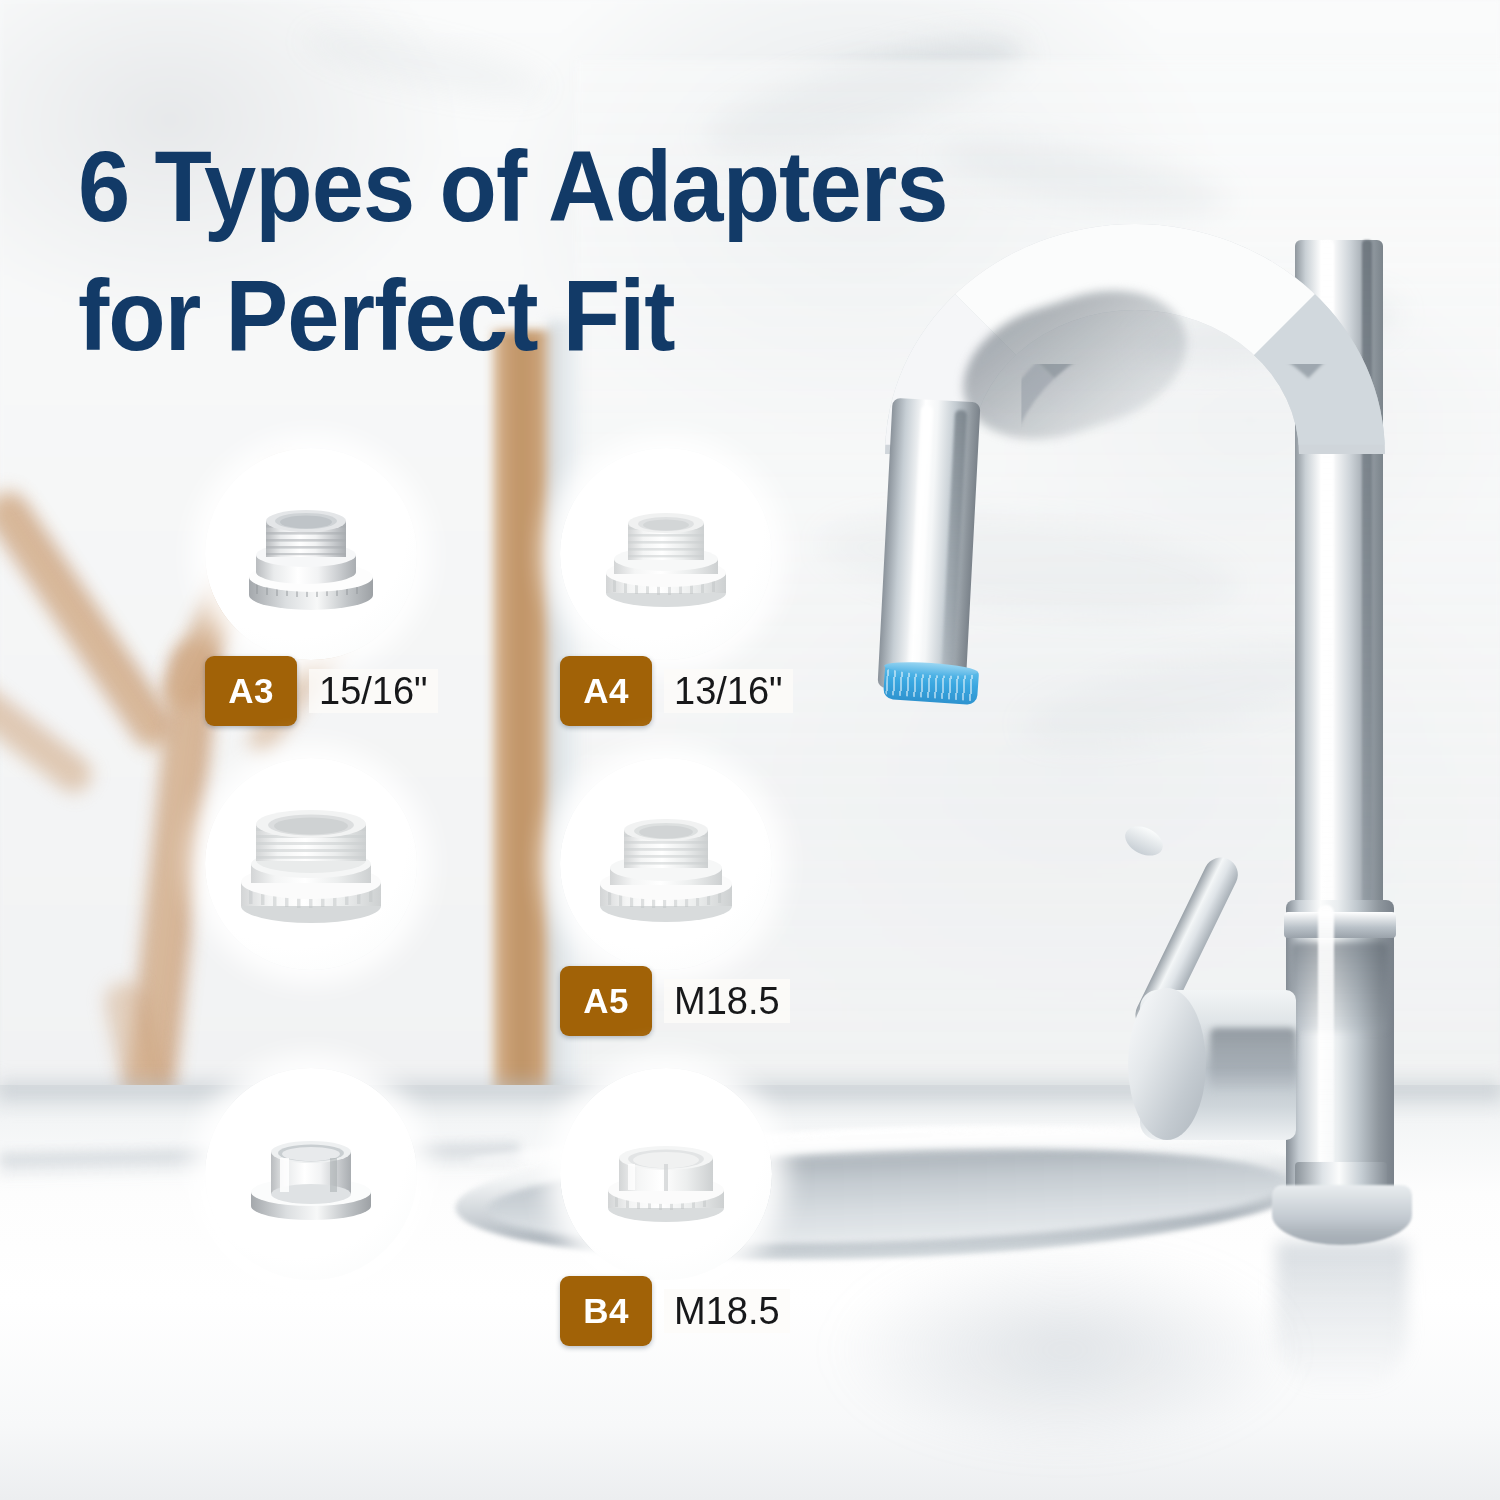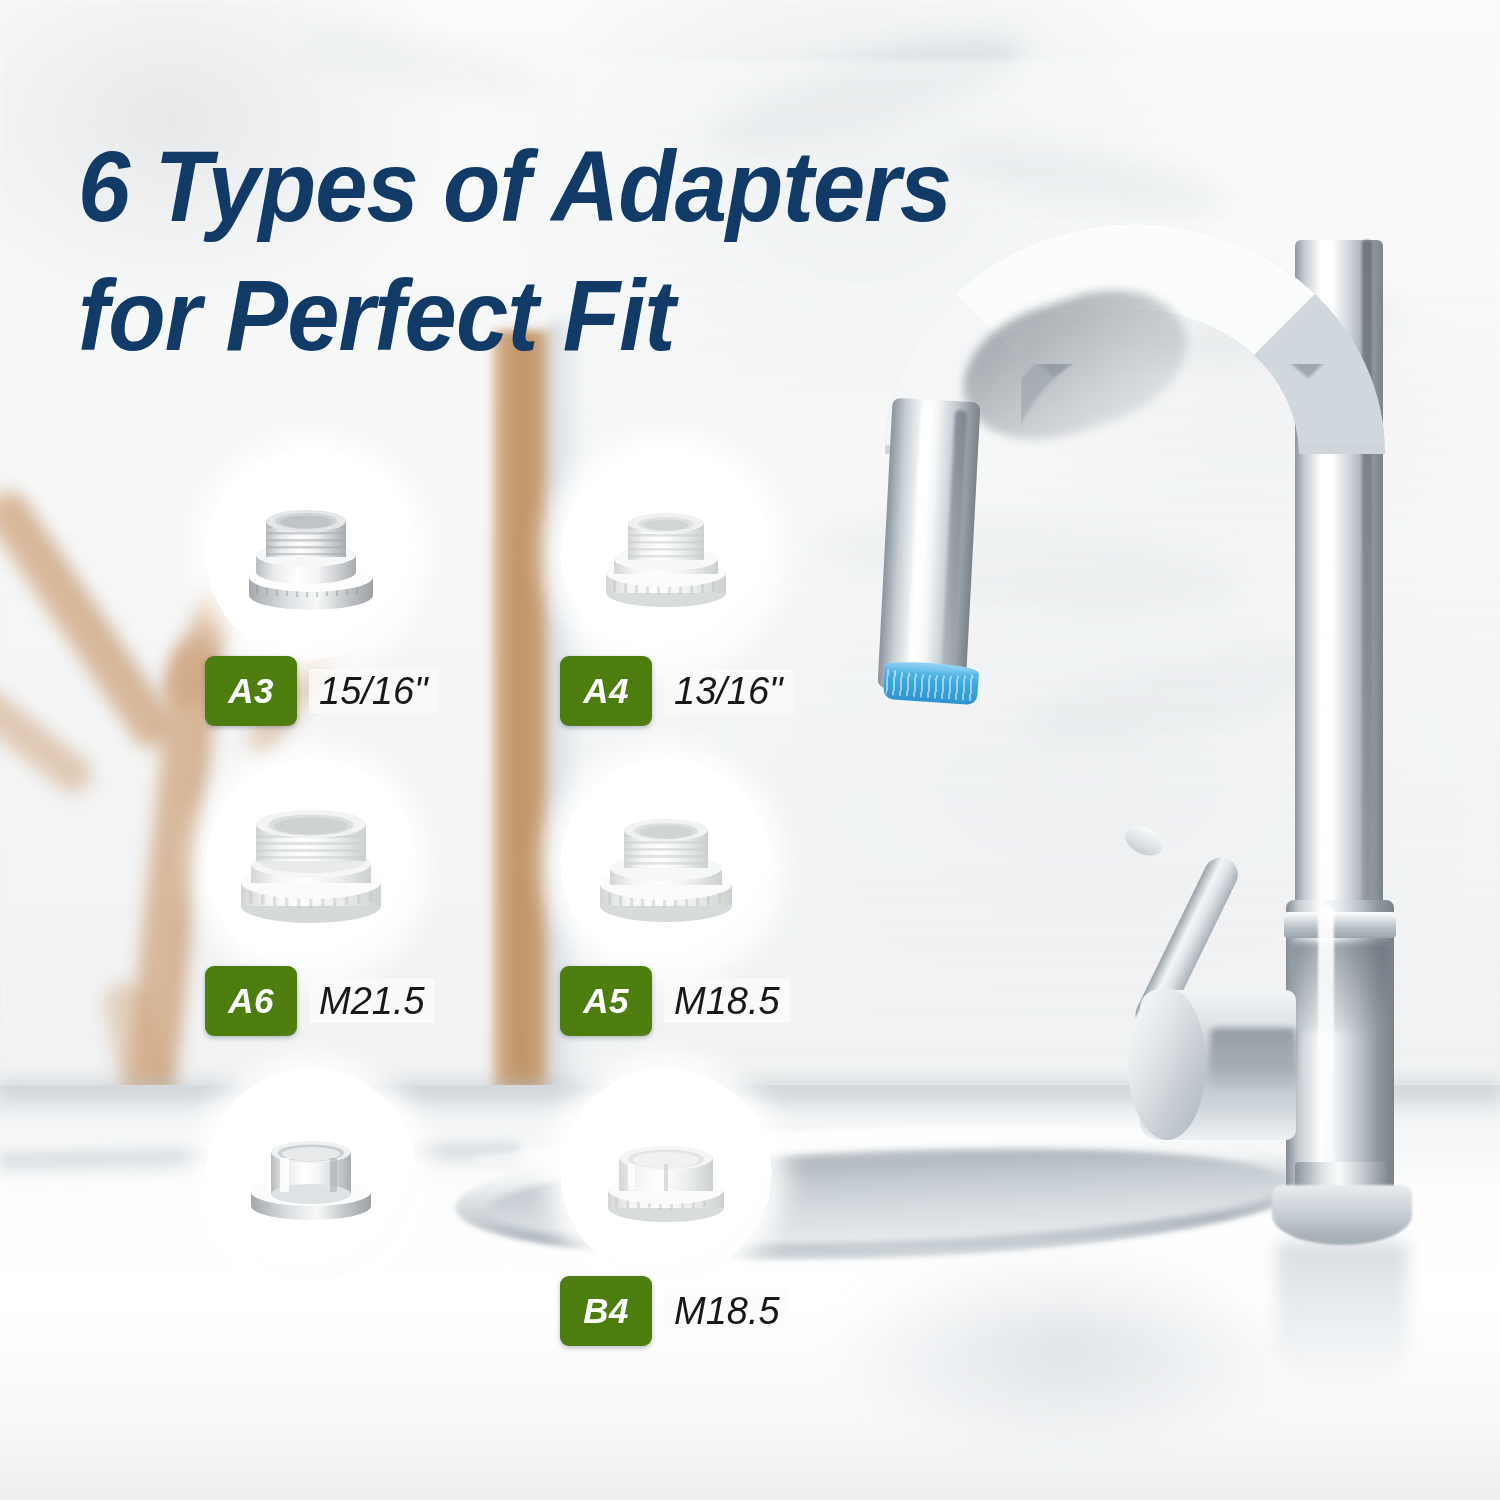--- a/index.html
+++ b/index.html
@@ -1,17 +1,17 @@
 <!DOCTYPE html>
 <html><head>
 <meta charset="utf-8">
 <style>
   html,body{margin:0;padding:0;}
   body{width:1500px;height:1500px;overflow:hidden;font-family:"Liberation Sans",sans-serif;background:#f7f8f9;}
-  #stage{position:relative;width:1500px;height:1500px;overflow:hidden;background:#f6f7f8;font-style:italic;}
+  #stage{position:relative;width:1500px;height:1500px;overflow:hidden;background:#f6f7f8;}
 
   
   .bg-base{position:absolute;inset:0;
     background:linear-gradient(175deg,#f8f9fa 0%,#f4f5f6 30%,#eef0f1 55%,#e9ebec 72%,#f2f3f4 100%);}
   .bg-marble{position:absolute;left:0;top:0;width:1500px;height:1120px;
     background:
       radial-gradient(ellipse 420px 300px at 170px 120px, rgba(228,230,232,.85), transparent 70%),
       radial-gradient(ellipse 500px 380px at 860px 180px, rgba(222,226,229,.75), transparent 72%),
       radial-gradient(ellipse 380px 260px at 1250px 420px, rgba(226,229,232,.6), transparent 70%),
       radial-gradient(ellipse 600px 420px at 1080px 760px, rgba(231,234,236,.7), transparent 72%),
@@ -150,21 +150,21 @@
 
   
   .grid{position:absolute;left:0;top:0;width:1500px;height:1500px;}
   .cell{position:absolute;width:360px;}
   .disc{position:relative;width:212px;height:212px;border-radius:50%;
     background:radial-gradient(circle at 42% 36%, #ffffff 0%, #ffffff 62%, #fbfcfc 82%, #f3f5f6 100%);
     box-shadow:0 0 26px 14px rgba(255,255,255,.92);}
   .labelrow{position:relative;display:flex;align-items:center;margin-top:6px;height:50px;}
   .code{display:inline-flex;align-items:center;justify-content:center;
     min-width:74px;height:46px;padding:12px 9px;border-radius:9px;
-    background:#4d7c0f;color:#ffffff;font-weight:bold;font-size:35px;letter-spacing:.5px;
+    background:#a16207;color:#ffffff;font-weight:bold;font-size:35px;letter-spacing:.5px;
     box-shadow:0 2px 5px rgba(30,50,75,.30);}
   .dim{margin-left:12px;height:44px;display:inline-flex;align-items:center;padding:0 10px;
     background:rgba(252,251,249,.80);color:#17181a;font-size:38px;font-weight:normal;
     letter-spacing:0px;}
 
   
   .adapter{position:absolute;left:50%;top:50%;transform:translate(-50%,-50%);}
 </style>
 </head>
 <body>
@@ -371,24 +371,20 @@
             <rect x="33" y="41" width="110" height="3" fill="#cbcfd0"></rect>
             <rect x="33" y="48" width="110" height="3" fill="#cbcfd0"></rect>
             <rect x="33" y="55" width="110" height="3" fill="#cbcfd0"></rect>
             <rect x="33" y="62" width="110" height="2.8" fill="#cbcfd0"></rect>
           </g>
           <ellipse cx="88" cy="30" rx="55" ry="14" fill="#f2f3f3"></ellipse>
           <ellipse cx="88" cy="31" rx="43" ry="10.5" fill="#dcdedf"></ellipse>
           <ellipse cx="88" cy="32" rx="37" ry="8.5" fill="#cfd2d3"></ellipse>
         </svg>
       </div>
-      <div class="labelrow">
-        <span class="code">A6</span>
-        <span class="dim">M21.5</span>
-      </div>
     </div>
 
     <div class="cell" style="left:560px;top:758px;">
       <div class="disc">
         <svg class="adapter" width="172" height="136" viewBox="0 0 172 136">
           <ellipse cx="86" cy="110" rx="66" ry="16" fill="#d8dbdc"></ellipse>
           <rect x="20" y="88" width="132" height="22" fill="url(#pW)"></rect>
           <g opacity=".5">
             <rect x="28" y="90" width="3.2" height="19" fill="#c2c6c7"></rect>
               <rect x="39" y="90" width="3.2" height="20" fill="#c2c6c7"></rect>

